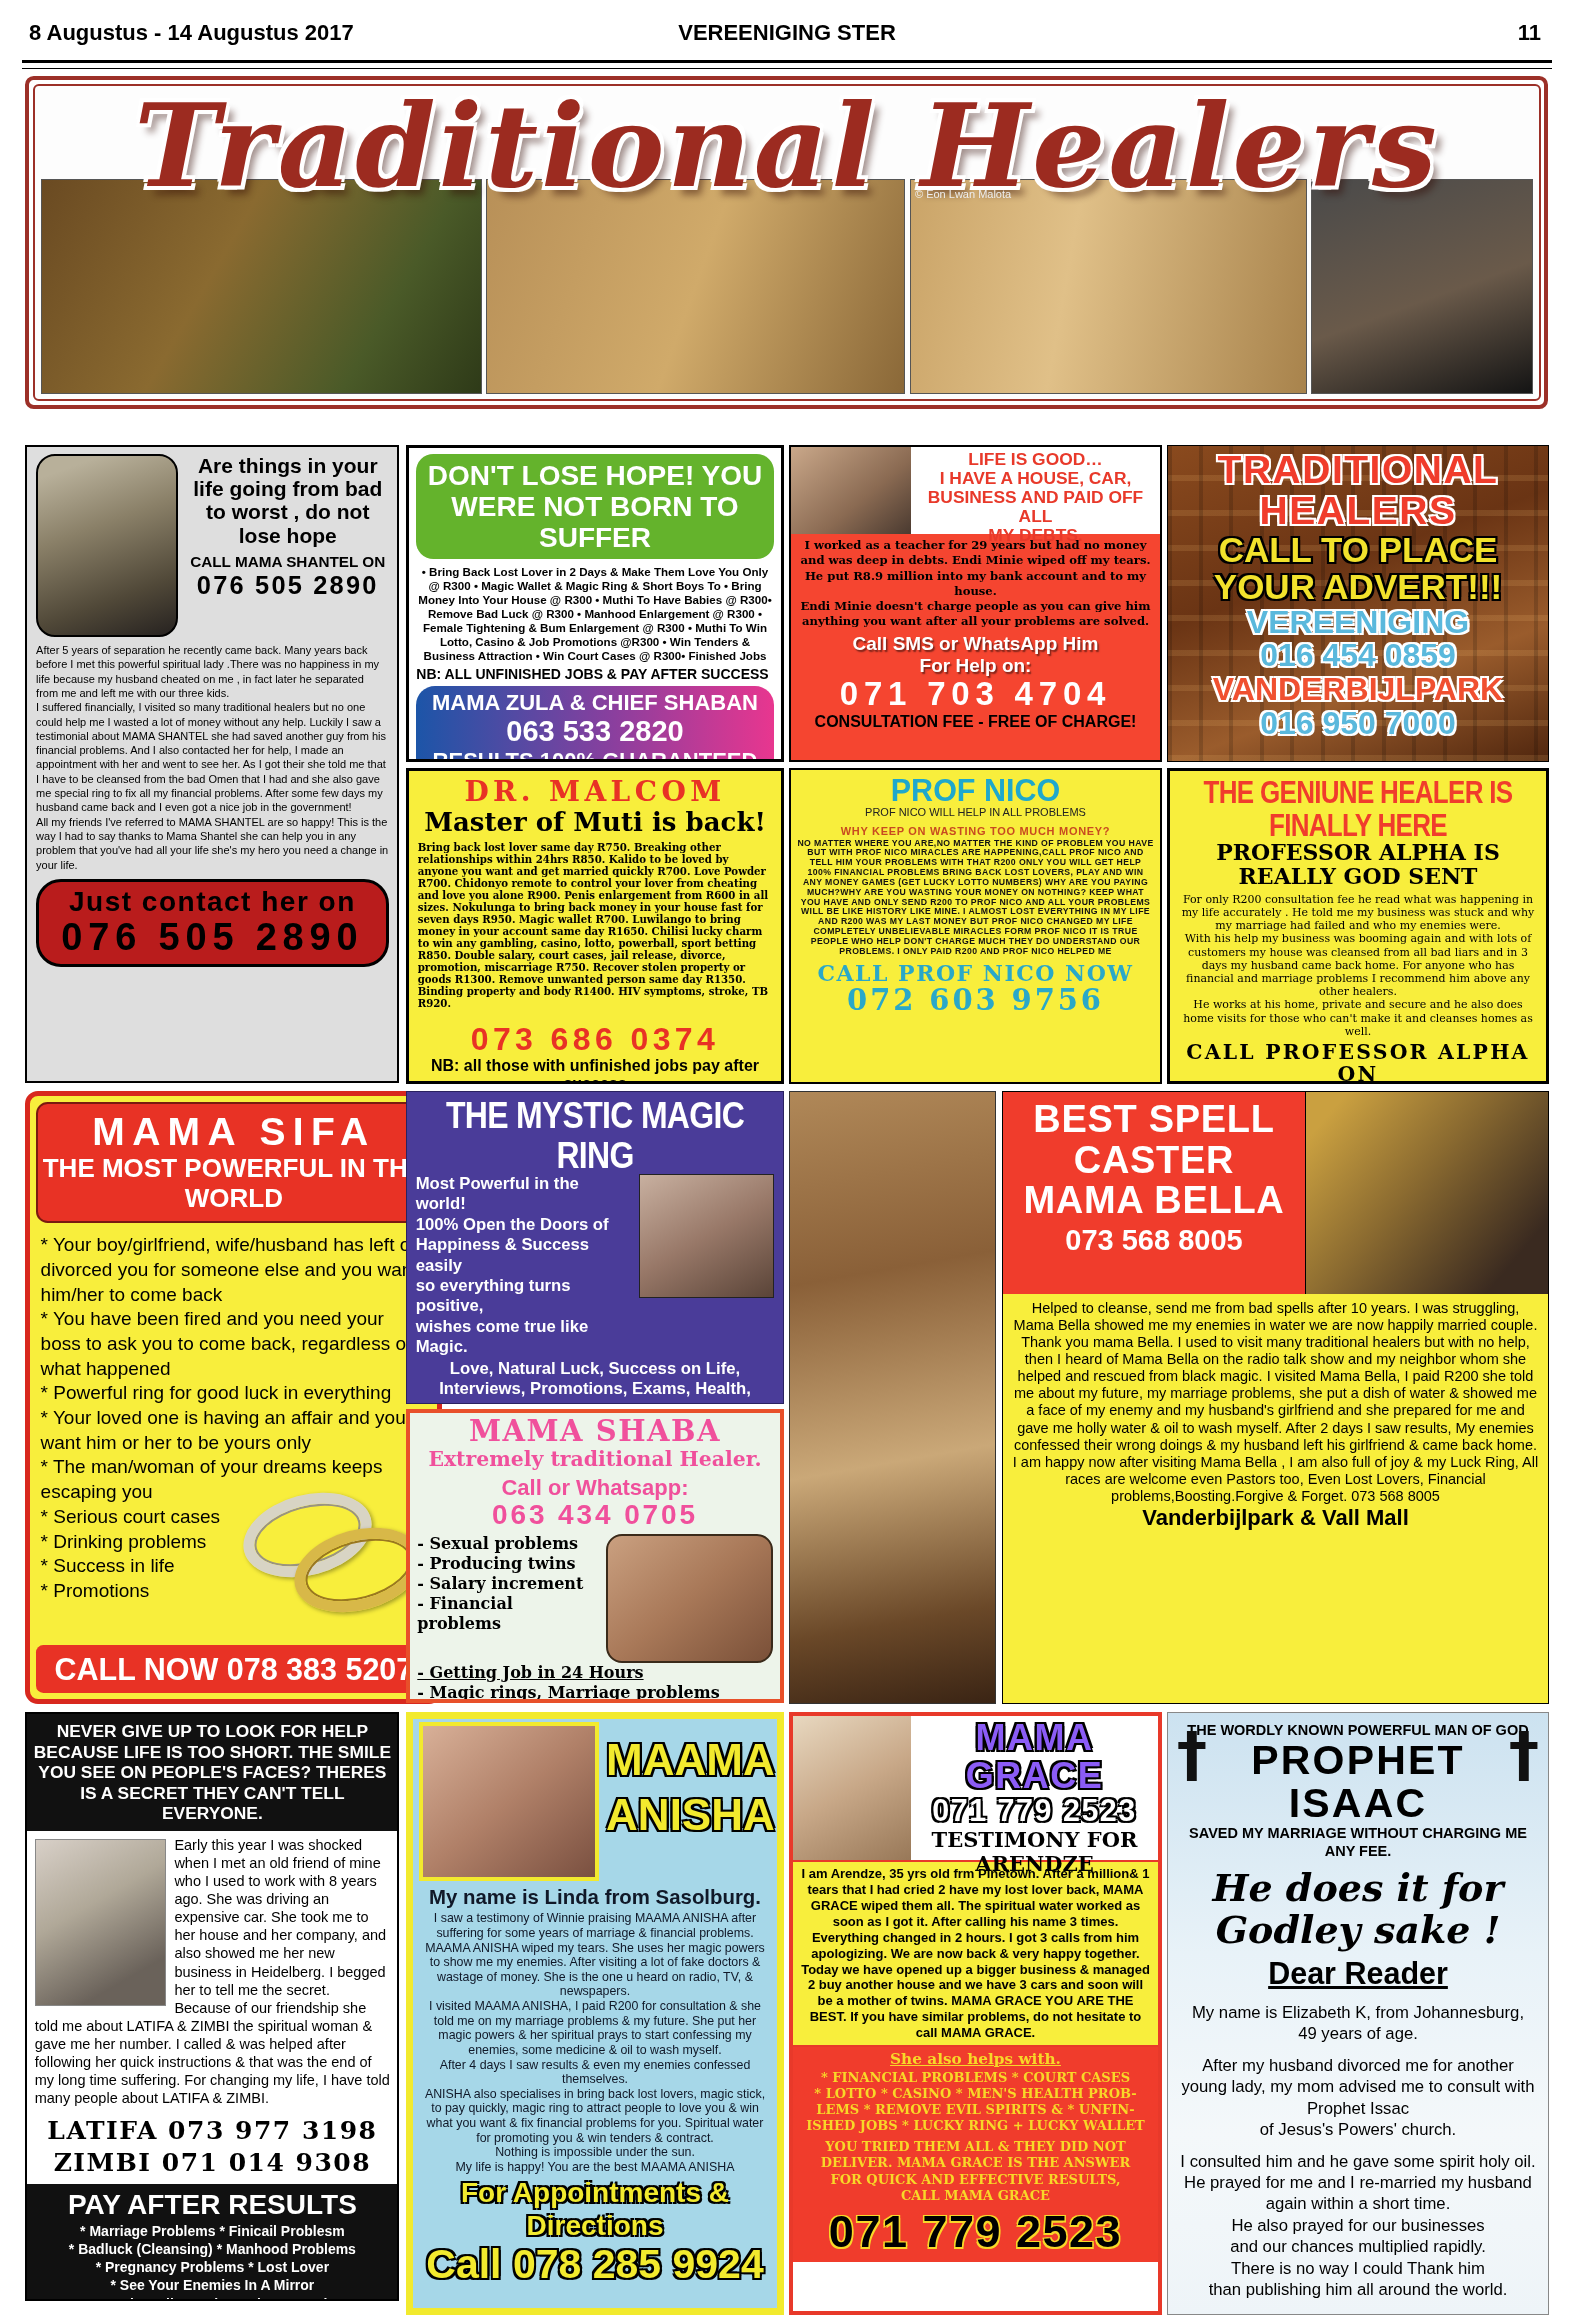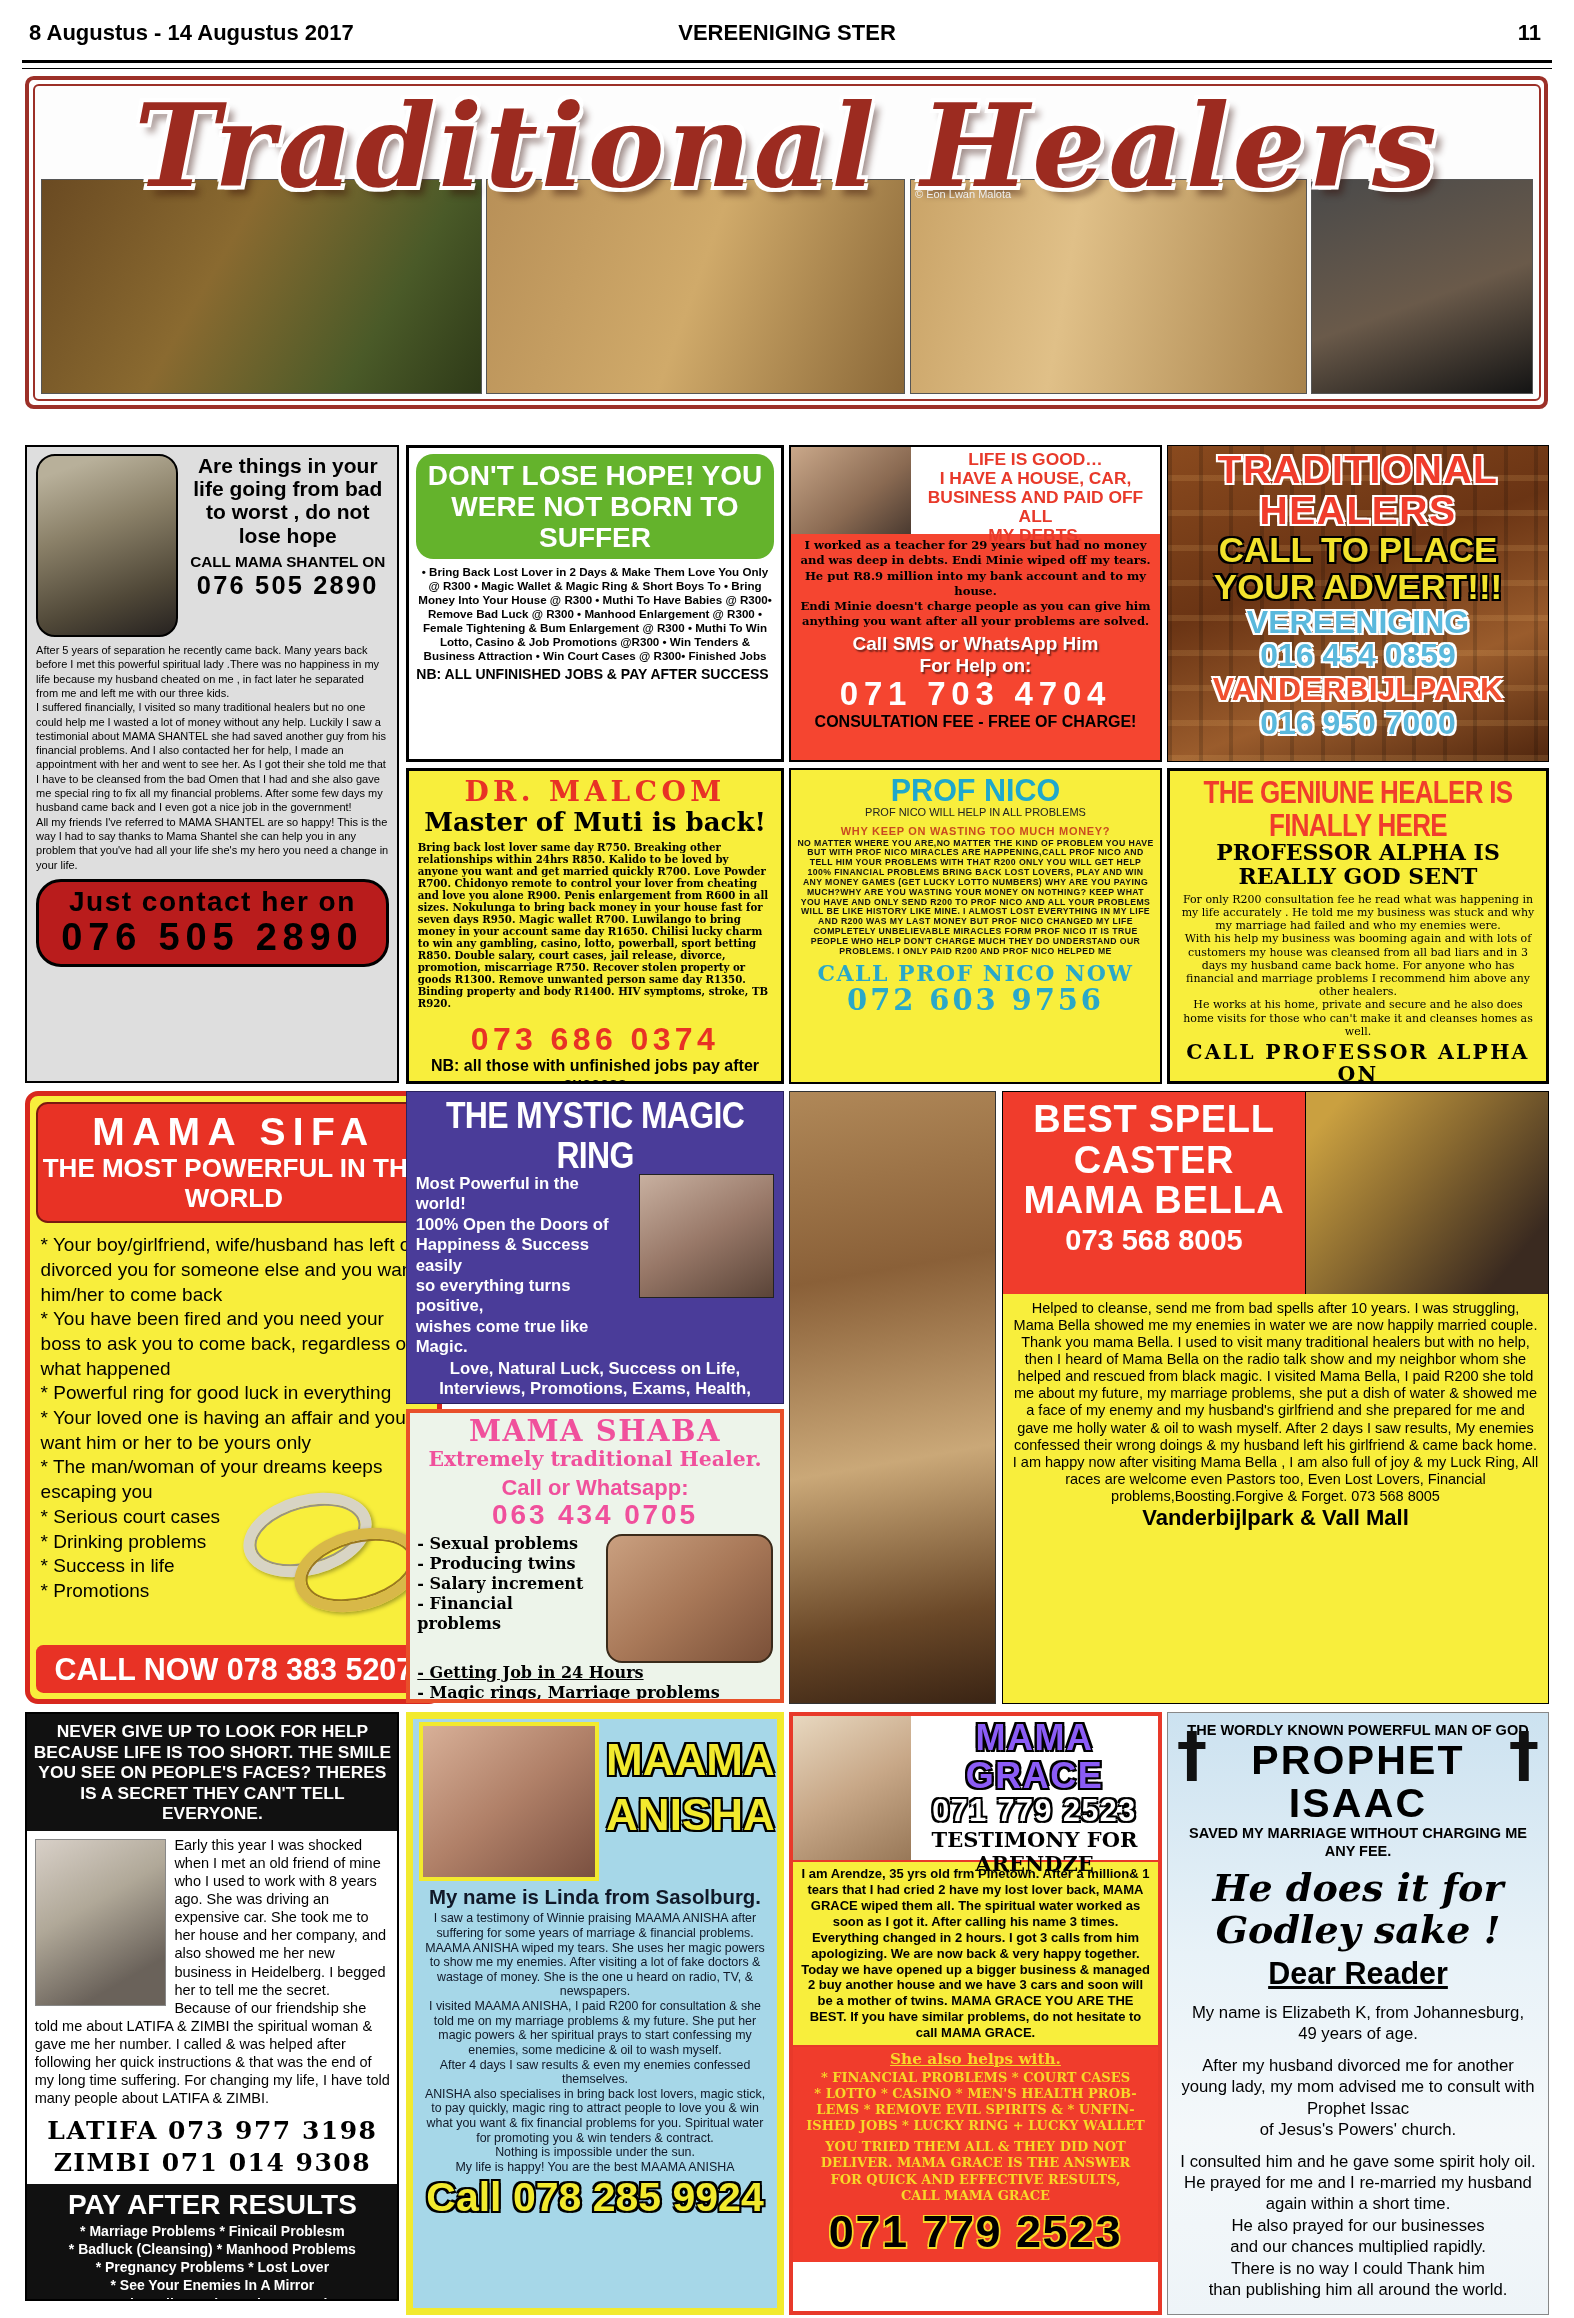--- a/index.html
+++ b/index.html
@@ -232,20 +232,25 @@
     <div class="shantel-foot">
       <div class="shantel-foot1">Just contact her on</div>
       <div class="shantel-foot2">076 505 2890</div>
     </div>
   </div>
 
   <div class="ad" id="ad-zula">
     <div class="zula-head">DON'T LOSE HOPE! YOU WERE NOT BORN TO SUFFER</div>
     <div class="zula-body">• Bring Back Lost Lover in 2 Days &amp; Make Them Love You Only @ R300 • Magic Wallet &amp; Magic Ring &amp; Short Boys To • Bring Money Into Your House @ R300 • Muthi To Have Babies @ R300• Remove Bad Luck @ R300 • Manhood Enlargement @ R300 • Female Tightening &amp; Bum Enlargement @ R300 • Muthi To Win Lotto, Casino &amp; Job Promotions @R300 • Win Tenders &amp; Business Attraction • Win Court Cases @ R300• Finished Jobs</div>
     <div class="zula-nb">NB: ALL UNFINISHED JOBS &amp; PAY AFTER SUCCESS</div>
+    <div class="zula-foot">
+      <div class="zula-f1">MAMA ZULA &amp; CHIEF SHABAN</div>
+      <div class="zula-f2">063 533 2820</div>
+      <div class="zula-f3">RESULTS 100% GUARANTEED</div>
+    </div>
   </div>
 
   <div class="ad" id="ad-endi">
     <div class="endi-top">
       <div class="endi-photo"></div>
       <div class="endi-head pre">LIFE IS GOOD…
 I HAVE A HOUSE, CAR,
 BUSINESS AND PAID OFF ALL
 MY DEBTS.</div>
     </div>
@@ -393,20 +398,21 @@
         <div>ANISHA</div>
       </div>
     </div>
     <div class="ani-bold">My name is Linda from Sasolburg.</div>
     <div class="ani-body pre">I saw a testimony of Winnie praising MAAMA ANISHA after suffering for some years of marriage &amp; financial problems. MAAMA ANISHA wiped my tears. She uses her magic powers to show me my enemies. After visiting a lot of fake doctors &amp; wastage of money. She is the one u heard on radio, TV, &amp; newspapers.
 I visited MAAMA ANISHA, I paid R200 for consultation &amp; she told me on my marriage problems &amp; my future. She put her magic powers &amp; her spiritual prays to start confessing my enemies, some medicine &amp; oil to wash myself.
 After 4 days I saw results &amp; even my enemies confessed themselves.
 ANISHA also specialises in bring back lost lovers, magic stick, to pay quickly, magic ring to attract people to love you &amp; win what you want &amp; fix financial problems for you. Spiritual water for promoting you &amp; win tenders &amp; contract.
 Nothing is impossible under the sun.
 My life is happy! You are the best MAAMA ANISHA</div>
+    <div class="ani-foot1 outline-b">For Appointments &amp; Directions</div>
     <div class="ani-foot2 outline-b">Call 078 285 9924</div>
   </div>
 
   <div class="ad" id="ad-grace">
     <div class="gr-top">
       <div class="gr-photo"></div>
       <div class="gr-right">
         <div class="gr-t1 outline-b">MAMA GRACE</div>
         <div class="gr-t2 outline-b">071 779 2523</div>
         <div class="gr-t3 pre">TESTIMONY FOR

